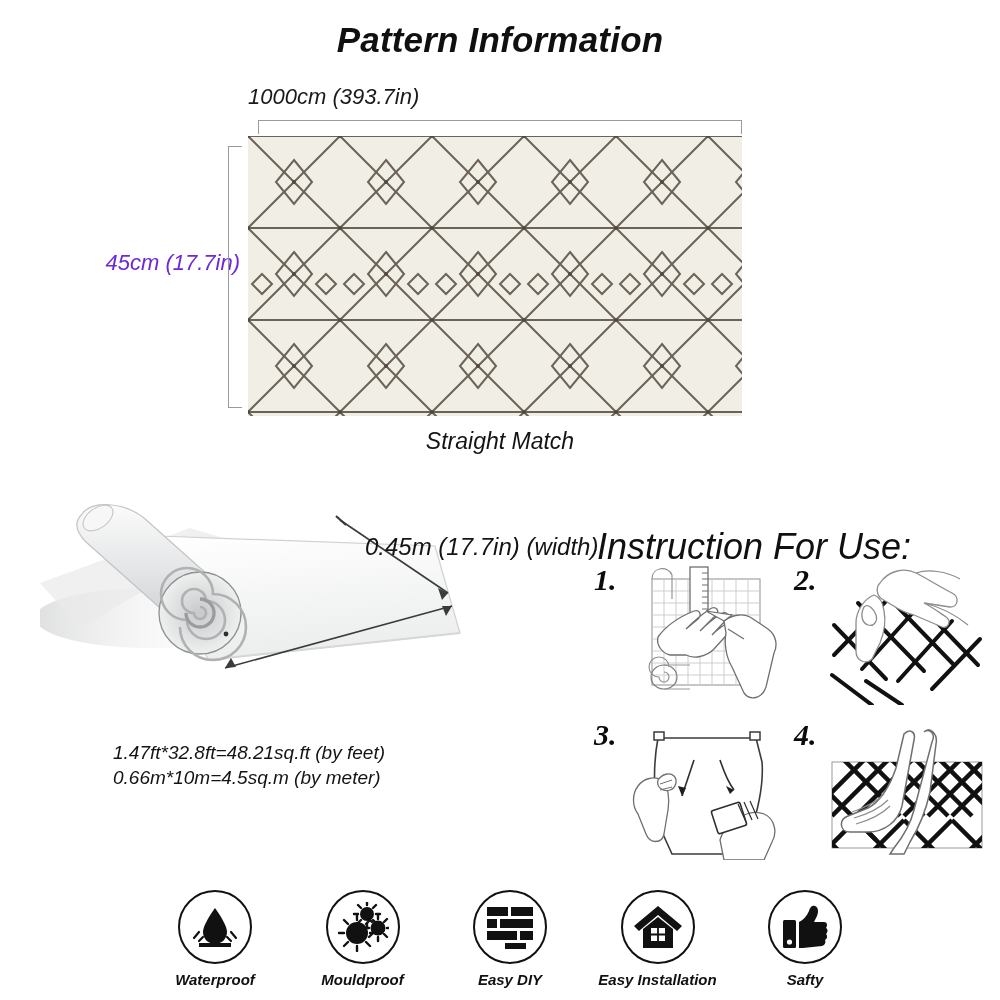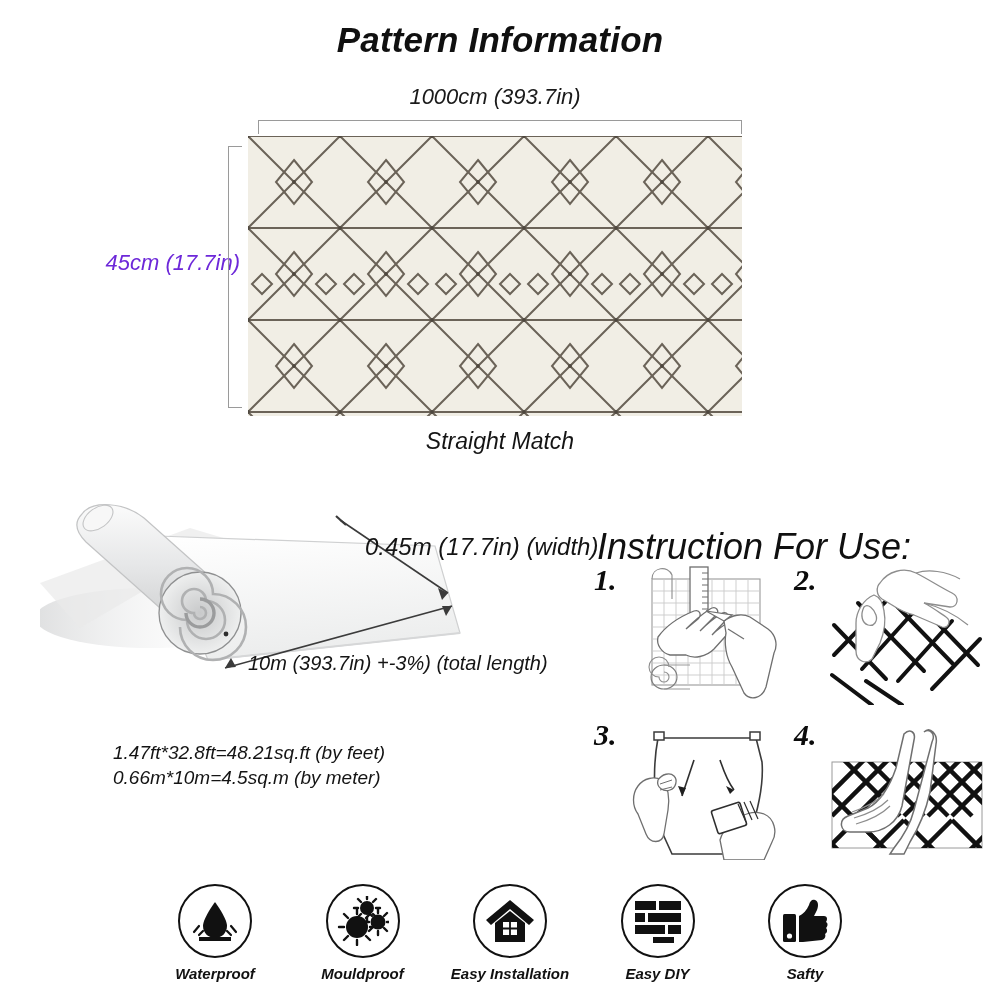--- a/index.html
+++ b/index.html
@@ -9,21 +9,21 @@
     color:#111;overflow:hidden;position:relative;
   }
   .page{position:relative;width:1000px;height:1000px;font-style:italic;}
 
   
   .title{
     position:absolute;left:0;top:20px;width:1000px;text-align:center;
     font-size:35px;font-weight:bold;letter-spacing:.2px;color:#101010;
   }
   .dim-top-label{
-    position:absolute;left:248px;top:84px;width:494px;text-align:center;
+    position:absolute;left:248px;top:84px;width:494px;text-align:left;
     font-size:22px;color:#1a1a1a;
   }
   .dim-left-label{
     position:absolute;left:40px;top:250px;width:200px;text-align:right;
     font-size:22px;color:#6d28d9;
   }
   
   .bracket-top{
     position:absolute;left:258px;top:120px;width:484px;height:14px;
     border-top:1.6px solid #9a9a9a;
@@ -75,21 +75,21 @@
   .step-num{
     position:absolute;left:6px;top:8px;font-size:30px;font-weight:bold;
     font-family:"Liberation Serif", serif;color:#0b0b0b;
   }
   .step-art{position:absolute;left:40px;top:4px;width:158px;height:146px;}
   .step-art svg{display:block;}
 
   
   .features{
     position:absolute;left:150px;top:878px;width:720px;height:110px;
-    display:flex;justify-content:space-between;align-items:center;
+    display:flex;justify-content:space-between;align-items:flex-end;
   }
   .feature{width:130px;text-align:center;}
   .feature .circle{
     width:74px;height:74px;border:2.5px solid #111;border-radius:50%;
     margin:0 auto;display:flex;align-items:center;justify-content:center;
     box-sizing:border-box;
   }
   .feature .circle svg{display:block;}
   .feature .cap{
     margin-top:7px;font-size:15px;font-weight:bold;color:#111;white-space:nowrap;
@@ -190,21 +190,20 @@
       <line x1="300" y1="32" x2="408" y2="105" stroke="#3b3b3b" stroke-width="1.6"></line>
       <line x1="296" y1="28" x2="306" y2="37" stroke="#3b3b3b" stroke-width="2.2"></line>
       <path d="M408,105 L398,100 L402,112 Z" fill="#3b3b3b"></path>
 
       <line x1="185" y1="180" x2="412" y2="118" stroke="#3b3b3b" stroke-width="1.6"></line>
       <path d="M185,180 L196,179 L191,170 Z" fill="#3b3b3b"></path>
       <path d="M412,118 L402,118 L406,128 Z" fill="#3b3b3b"></path>
     </svg>
   </div>
   <div class="roll-label-width">0.45m (17.7in) (width)</div>
-  <div class="roll-label-length">10m (393.7in) +-3%) (total length)</div>
 
   <div class="roll-info">
     <div>1.47ft*32.8ft=48.21sq.ft (by feet)</div>
     <div>0.66m*10m=4.5sq.m (by meter)</div>
   </div>
 
   <div class="instr-title">Instruction For Use:</div>
 
   <div class="steps">
 
@@ -388,51 +387,51 @@
             <path d="M41,17 V13 M41,35 V39 M32,26 H28 M50,26 H54
                      M35,20 L32,17 M47,32 L50,35 M35,32 L32,35 M47,20 L50,17"></path>
           </g>
         </svg>
       </div>
       <div class="cap">Mouldproof</div>
     </div>
 
     <div class="feature">
       <div class="circle">
-        <svg width="52" height="46" viewBox="0 0 52 46">
-          <path d="M26,2 L50,22 L45,27 L26,11 L7,27 L2,22 Z" fill="#111"></path>
-          <path d="M11,25 L26,13 L41,25 L41,44 L11,44 Z" fill="#111"></path>
-          <rect x="19" y="24" width="14" height="13" fill="#fff"></rect>
-          <g stroke="#111" stroke-width="1.8">
-            <path d="M26,24 V37 M19,30.5 H33"></path>
-          </g>
-        </svg>
-      </div>
-      <div class="cap">Easy Installation</div>
-    </div>
-
-    <div class="feature">
-      <div class="circle">
         <svg width="50" height="44" viewBox="0 0 50 44">
           <g fill="#111">
             <rect x="2" y="2" width="21" height="9"></rect>
             <rect x="26" y="2" width="22" height="9"></rect>
             <rect x="2" y="14" width="10" height="9"></rect>
             <rect x="15" y="14" width="33" height="9"></rect>
             <rect x="2" y="26" width="30" height="9"></rect>
             <rect x="35" y="26" width="13" height="9"></rect>
             <rect x="20" y="38" width="21" height="6"></rect>
           </g>
         </svg>
       </div>
       <div class="cap">Easy DIY</div>
     </div>
 
     <div class="feature">
       <div class="circle">
+        <svg width="52" height="46" viewBox="0 0 52 46">
+          <path d="M26,2 L50,22 L45,27 L26,11 L7,27 L2,22 Z" fill="#111"></path>
+          <path d="M11,25 L26,13 L41,25 L41,44 L11,44 Z" fill="#111"></path>
+          <rect x="19" y="24" width="14" height="13" fill="#fff"></rect>
+          <g stroke="#111" stroke-width="1.8">
+            <path d="M26,24 V37 M19,30.5 H33"></path>
+          </g>
+        </svg>
+      </div>
+      <div class="cap">Easy Installation</div>
+    </div>
+
+    <div class="feature">
+      <div class="circle">
         <svg width="48" height="46" viewBox="0 0 48 46">
           <rect x="2" y="16" width="13" height="28" rx="1.5" fill="#111"></rect>
           <circle cx="8.5" cy="38" r="2.6" fill="#fff"></circle>
           <path d="M18,44 L18,18 C22,16 26,12 28,7 C29,3 31,1 34,2
                    C37,3 38,7 36,12 L33,18 L43,18 C46,18 47,21 45,24
                    C47,25 47,28 45,30 C47,32 46,35 44,36
                    C45,38 44,41 41,42 L22,44 Z" fill="#111"></path>
         </svg>
       </div>
       <div class="cap">Safty</div>

